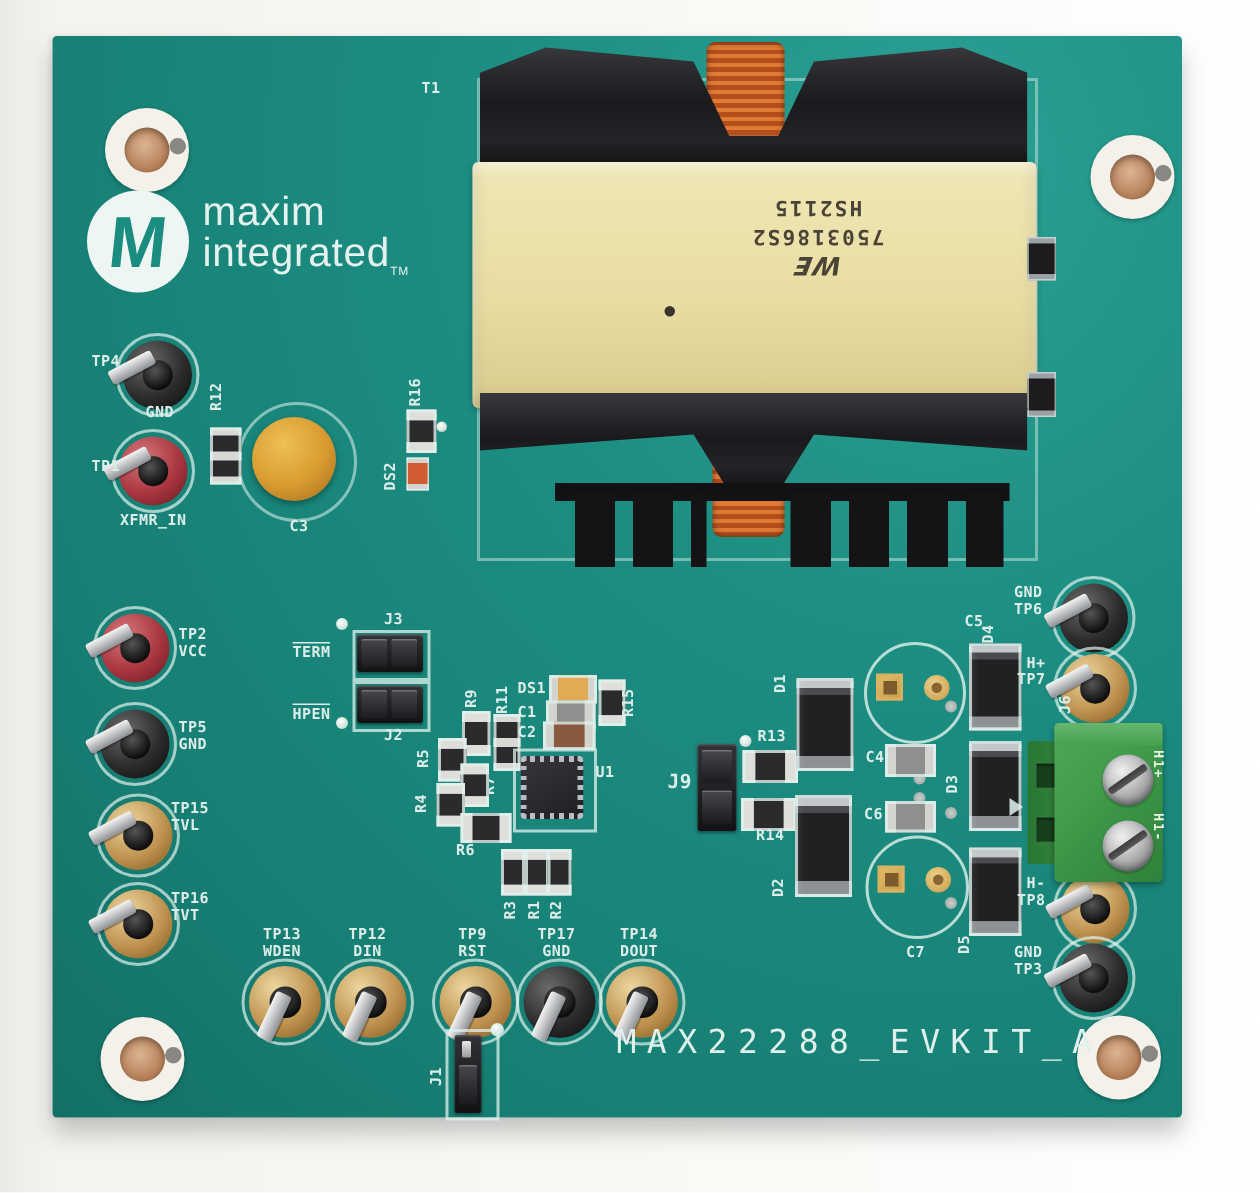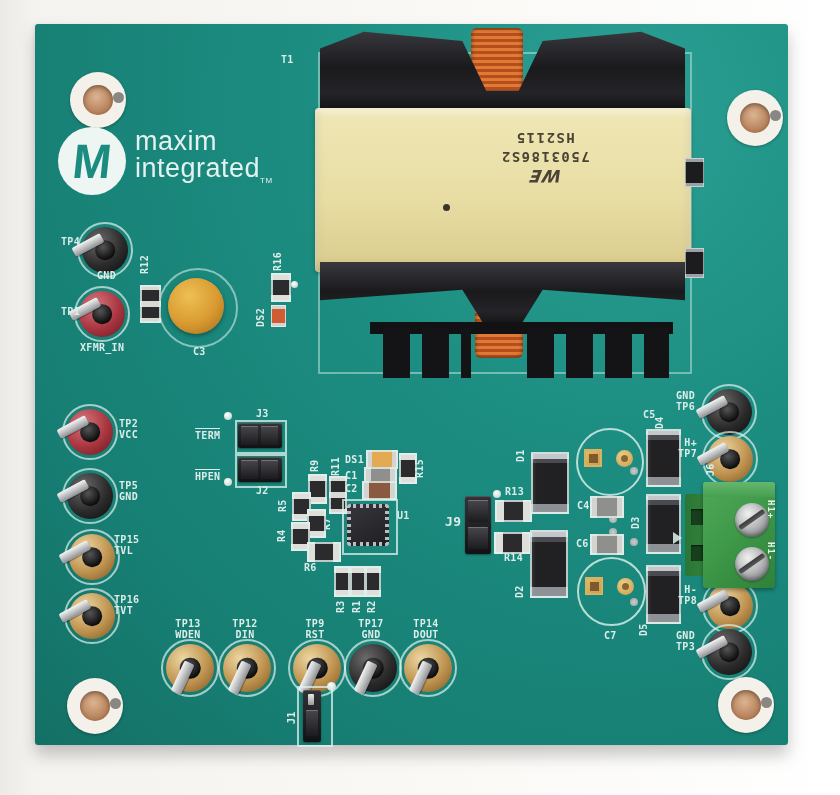--- a/index.html
+++ b/index.html
@@ -357,15 +357,16 @@
       </div>
 
     <div class="via" style="left:292px;top:658px;width:9px;height:9px;"></div>
     <div class="skbox" style="left:262px;top:662px;width:32px;height:57px;"></div>
     <div class="hdr" style="left:268px;top:666px;width:18px;height:52px;">
       <div class="pinglint" style="left:5px;top:4px;width:6px;height:11px;"></div>
       <div class="sh" style="left:3px;top:20px;width:12px;height:26px;"></div>
     </div>
     <div class="vlbl" style="left:252px;top:682px;height:18px;">J1</div>
 
+    <div class="bname" style="left:376px;top:660px;">MAX22288_EVKIT_A</div>
 
   </div>
 </div>
 
 </body></html>

